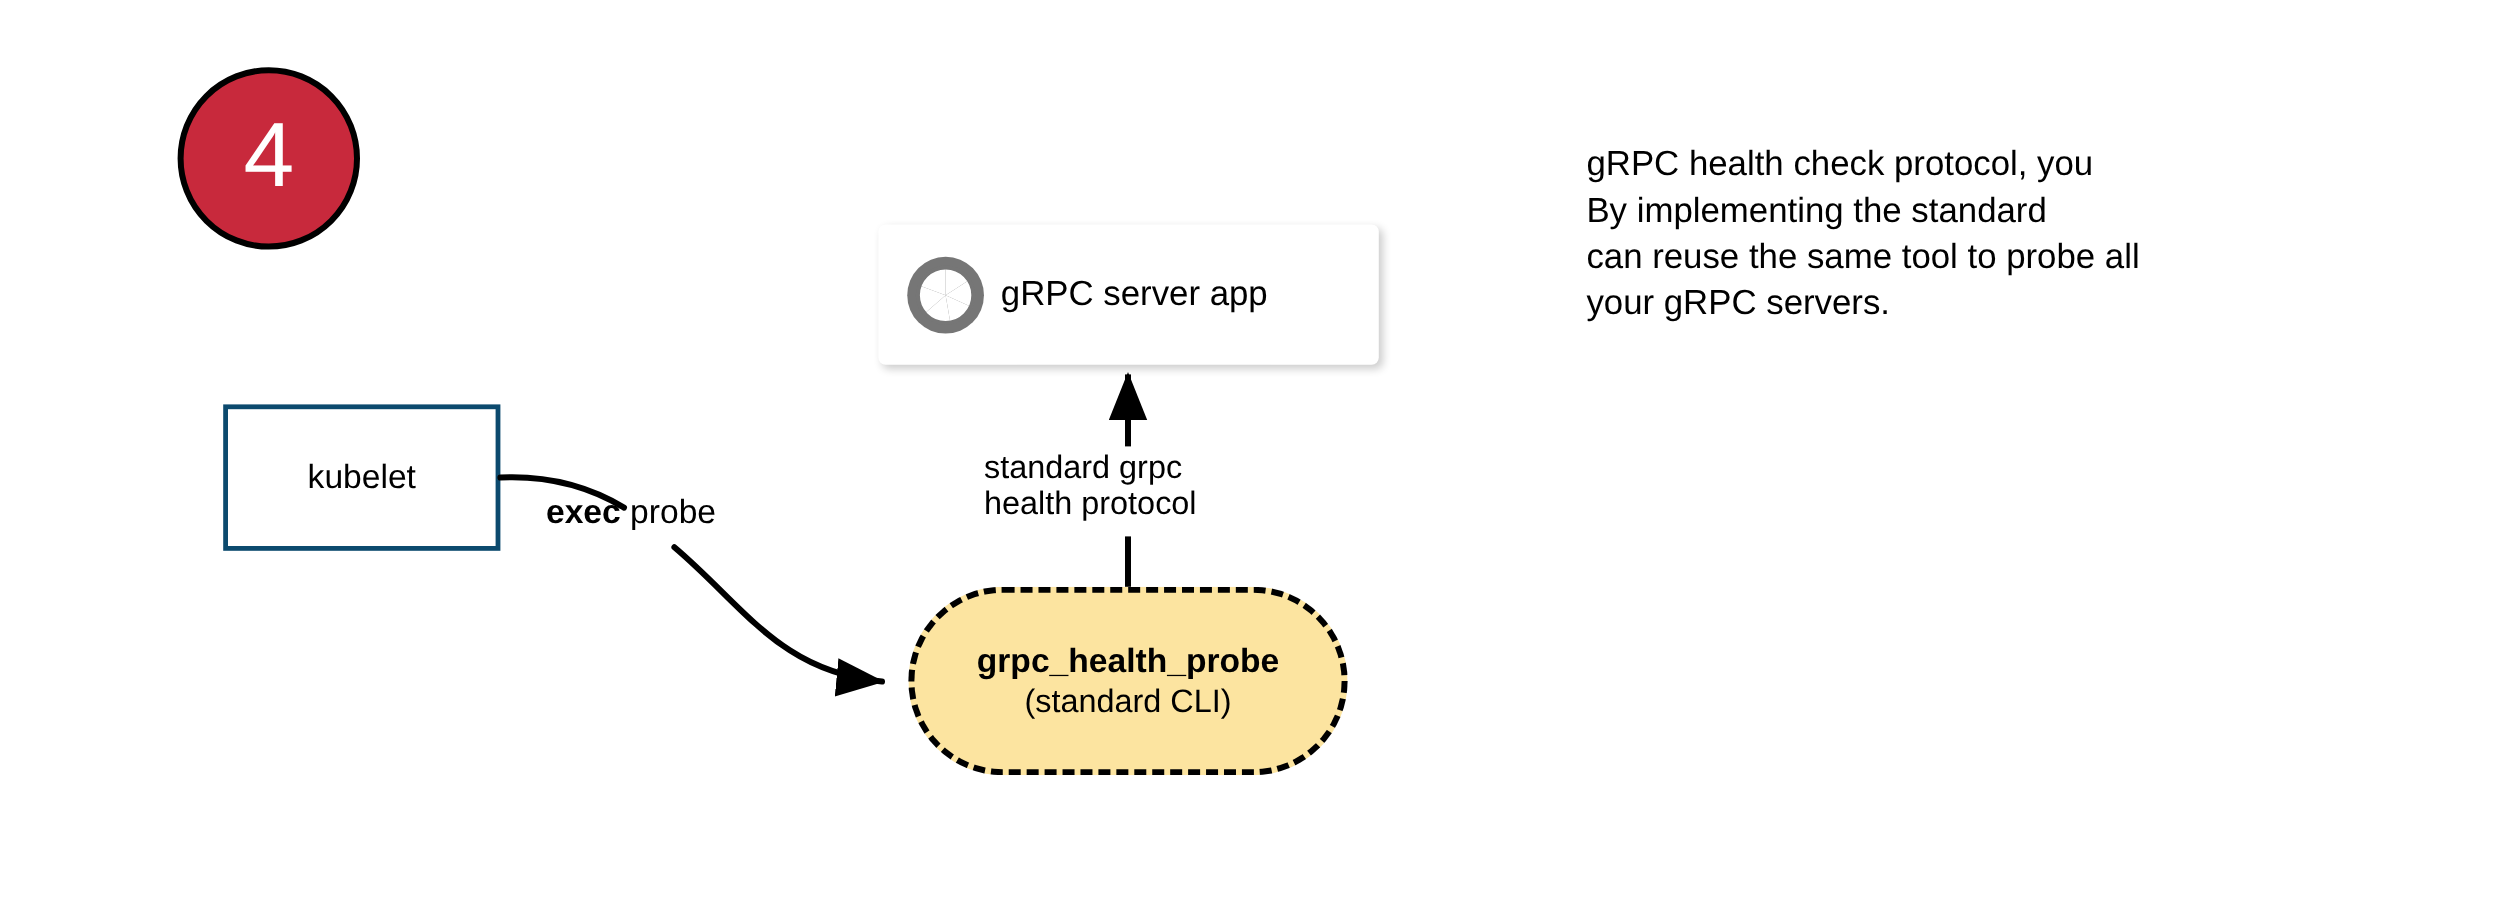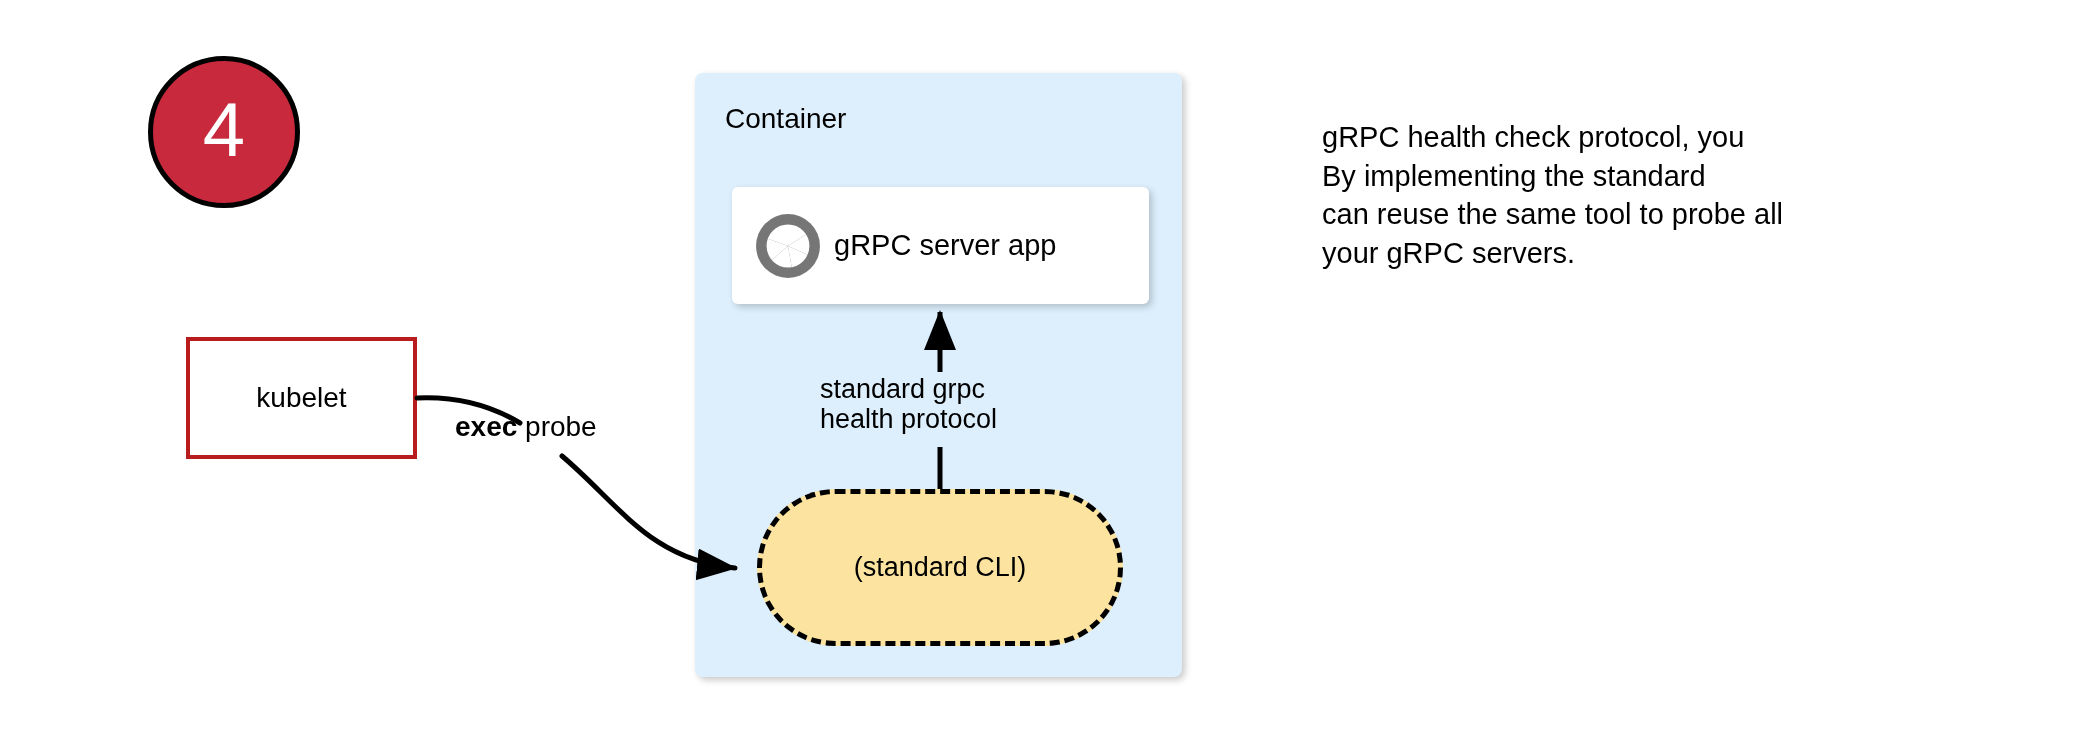--- a/index.html
+++ b/index.html
@@ -45,21 +45,21 @@
   }
 
   
   .kubelet-box {
     position: absolute;
     left: 186px;
     top: 337px;
     width: 231px;
     height: 122px;
     background: #ffffff;
-    border: 4px solid #b91c1c;
+    border: 4px solid #0c4a6e;
     box-sizing: border-box;
     display: flex;
     align-items: center;
     justify-content: center;
   }
   .kubelet-label {
     font-size: 28px;
     color: #000000;
   }
 
@@ -191,43 +191,41 @@
 <div id="canvas">
 
   <div class="step-badge">
     <div class="step-badge-number">4</div>
   </div>
 
   <div class="kubelet-box">
     <div class="kubelet-label">kubelet</div>
   </div>
 
-  <div class="container-panel">
-    <div class="container-title">Container</div>
-  </div>
 
   <div class="server-card">
     <span class="grpc-icon">
       <svg viewBox="0 0 100 100" width="68" height="68" aria-hidden="true">
         <circle cx="50" cy="50" r="47" fill="#767676"></circle>
         <g fill="#ffffff">
           <path d="M50 16 A34 34 0 0 1 78.5 31.8 L50 50 Z"></path>
           <path d="M78.5 31.8 A34 34 0 0 1 82.6 64.7 L50 50 Z"></path>
           <path d="M82.6 64.7 A34 34 0 0 1 55.8 83.5 L50 50 Z"></path>
           <path d="M55.8 83.5 A34 34 0 0 1 24.3 72.3 L50 50 Z"></path>
           <path d="M24.3 72.3 A34 34 0 0 1 18.6 38.5 L50 50 Z"></path>
           <path d="M18.6 38.5 A34 34 0 0 1 50 16 L50 50 Z"></path>
         </g>
         <circle cx="50" cy="50" r="34" fill="none" stroke="#767676" stroke-width="5"></circle>
       </svg>
     </span>
     <span class="server-card-label">gRPC server app</span>
   </div>
 
   <div class="probe-pill">
+    <div class="probe-pill-title">grpc_health_probe</div>
     <div class="probe-pill-subtitle">(standard CLI)</div>
   </div>
 
   <svg class="connectors" viewBox="0 0 2100 750">
     <defs>
       <marker id="arrowhead" markerWidth="9" markerHeight="9" refX="7.6" refY="3.2" orient="auto" markerUnits="strokeWidth">
         <path d="M0,0 L8,3.2 L0,6.4 z" fill="#000000"></path>
       </marker>
     </defs>
 

